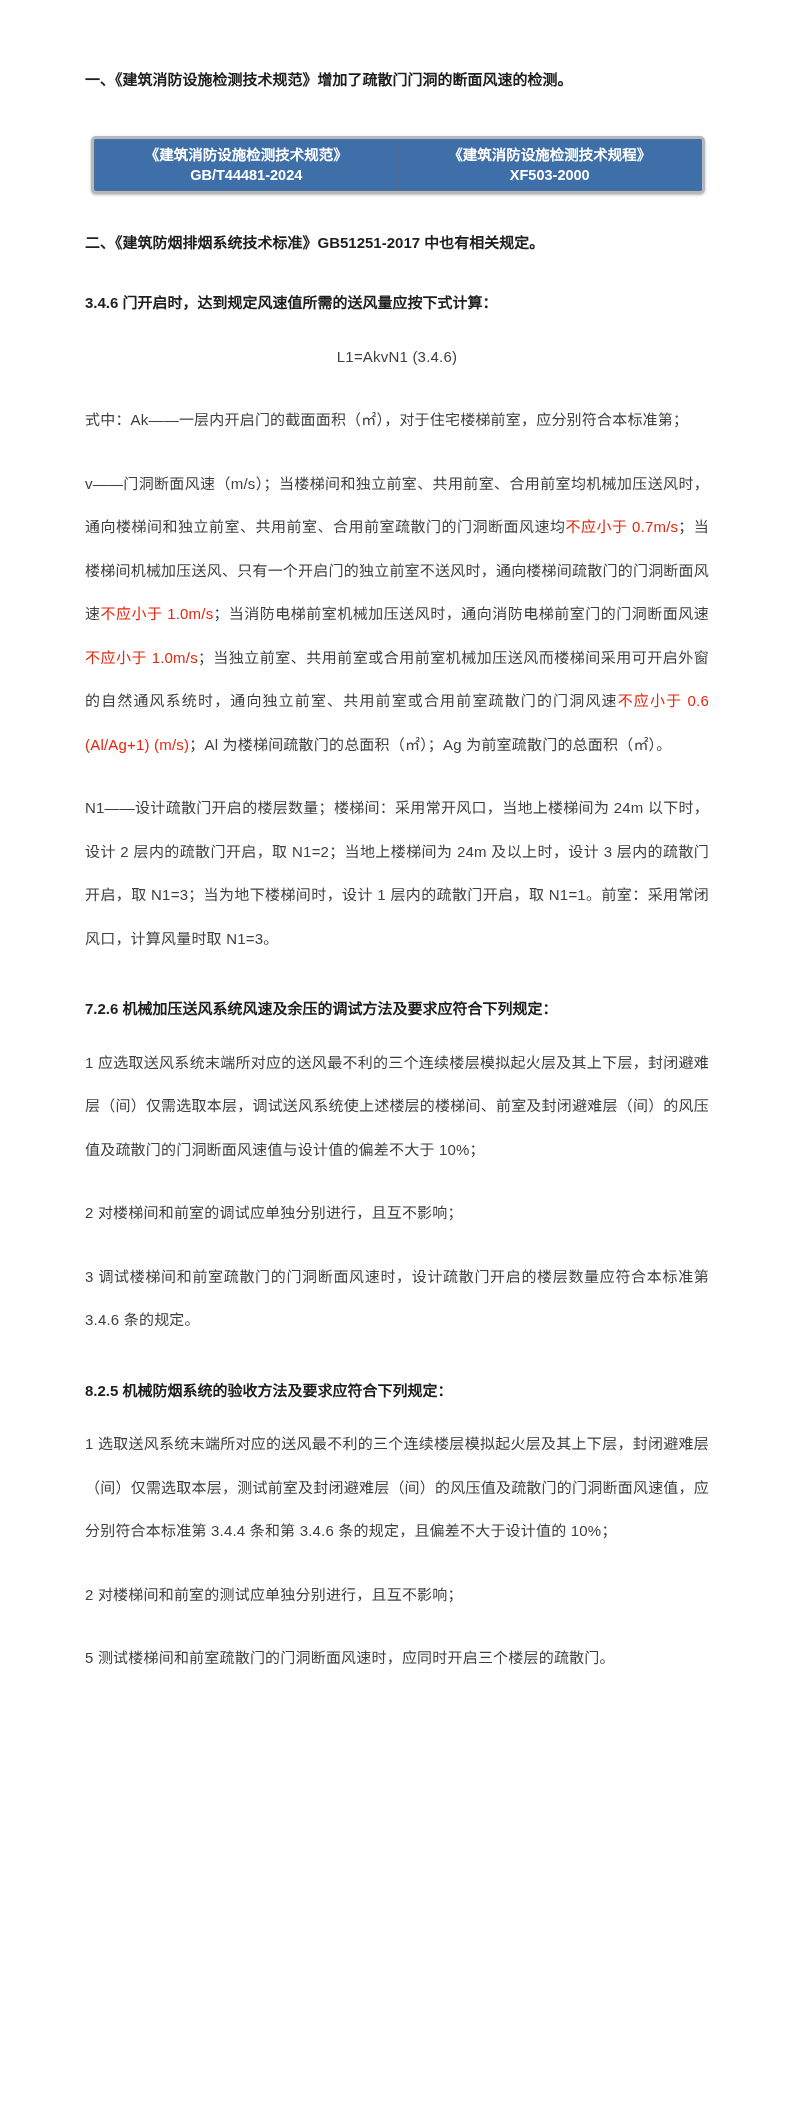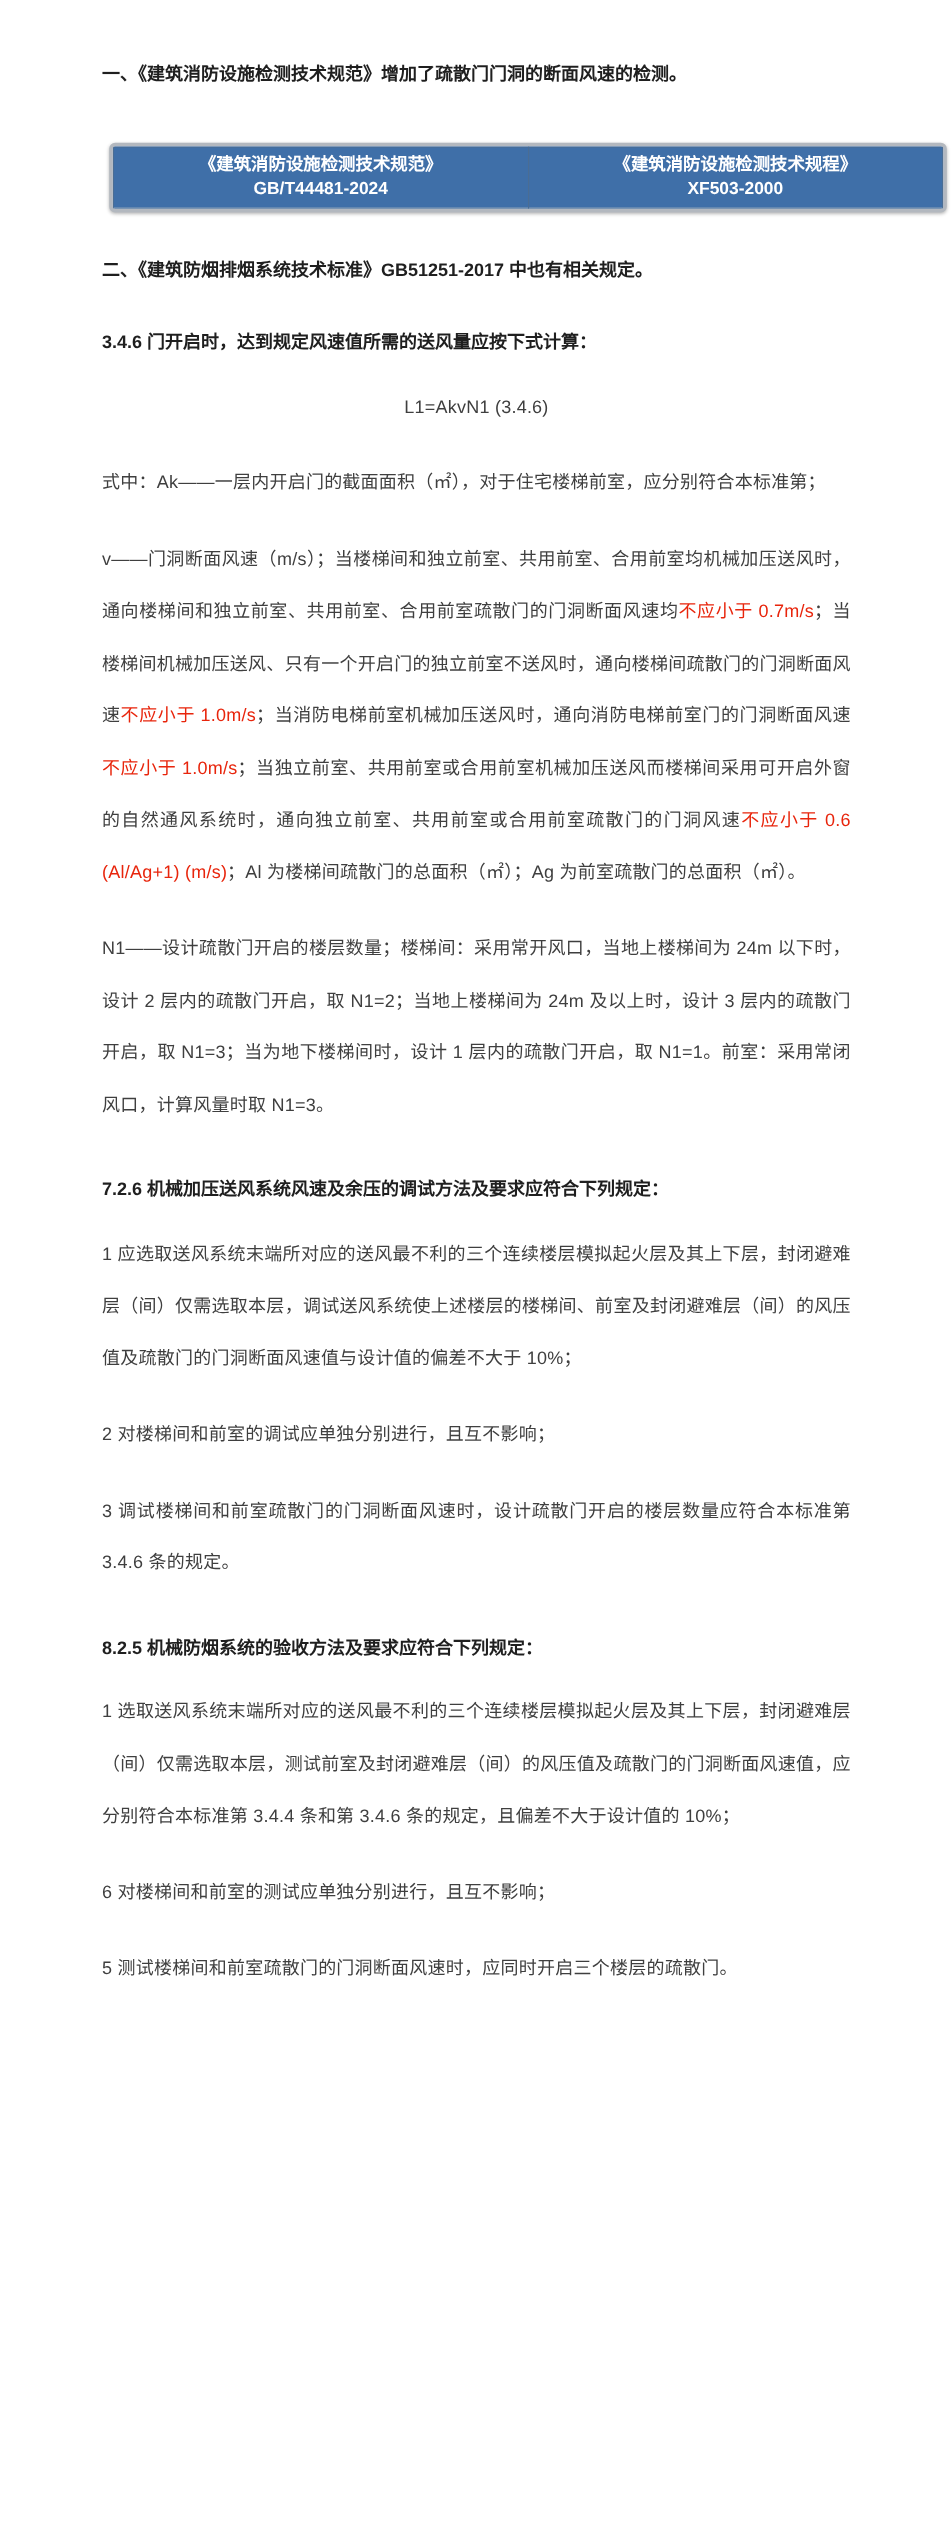--- a/index.html
+++ b/index.html
@@ -26,34 +26,34 @@
     overflow-x:hidden;
   }
   .h{
     font-size:15px;
     font-weight:bold;
     color:var(--heading);
     line-height:1.5;
     margin:38px 0 8px 0;
     text-align:justify;
   }
-  .h.first{margin-top:0;}
+  .h.first{margin-top:17px;}
   p.body-para{
     font-size:15px;
     line-height:2.9;
     margin:20px 0;
     text-align:justify;
     letter-spacing:.2px;
   }
   p.formula{text-align:center;}
   .red{color:var(--red);}
   
   .table-frame{
     margin:44px 0 14px 6px;
-    width:698px;
+    width:614px;
     border:3px solid var(--table-frame);
     border-radius:5px;
     box-shadow:0 1px 3px rgba(0,0,0,.28);
     background:var(--table-body-bg);
     overflow:hidden;
   }
   table.cmp{
     width:100%;
     border-collapse:collapse;
     table-layout:fixed;
@@ -108,14 +108,14 @@
 <p class="body-para"><span>v——门洞断面风速（m/s）；当楼梯间和独立前室、共用前室、合用前室均机械加压送风时，通向楼梯间和独立前室、共用前室、合用前室疏散门的门洞断面风速均</span><span class="red">不应小于 0.7m/s</span><span>；当楼梯间机械加压送风、只有一个开启门的独立前室不送风时，通向楼梯间疏散门的门洞断面风速</span><span class="red">不应小于 1.0m/s</span><span>；当消防电梯前室机械加压送风时，通向消防电梯前室门的门洞断面风速</span><span class="red">不应小于 1.0m/s</span><span>；当独立前室、共用前室或合用前室机械加压送风而楼梯间采用可开启外窗的自然通风系统时，通向独立前室、共用前室或合用前室疏散门的门洞风速</span><span class="red">不应小于 0.6 (Al/Ag+1) (m/s)</span><span>；Al 为楼梯间疏散门的总面积（㎡）；Ag 为前室疏散门的总面积（㎡）。</span></p>
 <p class="body-para">N1——设计疏散门开启的楼层数量；楼梯间：采用常开风口，当地上楼梯间为 24m 以下时，设计 2 层内的疏散门开启，取 N1=2；当地上楼梯间为 24m 及以上时，设计 3 层内的疏散门开启，取 N1=3；当为地下楼梯间时，设计 1 层内的疏散门开启，取 N1=1。前室：采用常闭风口，计算风量时取 N1=3。</p>
 
 <h3 class="h">7.2.6 机械加压送风系统风速及余压的调试方法及要求应符合下列规定：</h3>
 <p class="body-para">1 应选取送风系统末端所对应的送风最不利的三个连续楼层模拟起火层及其上下层，封闭避难层（间）仅需选取本层，调试送风系统使上述楼层的楼梯间、前室及封闭避难层（间）的风压值及疏散门的门洞断面风速值与设计值的偏差不大于 10%；</p>
 <p class="body-para">2 对楼梯间和前室的调试应单独分别进行，且互不影响；</p>
 <p class="body-para">3 调试楼梯间和前室疏散门的门洞断面风速时，设计疏散门开启的楼层数量应符合本标准第 3.4.6 条的规定。</p>
 
 <h3 class="h">8.2.5 机械防烟系统的验收方法及要求应符合下列规定：</h3>
 <p class="body-para">1 选取送风系统末端所对应的送风最不利的三个连续楼层模拟起火层及其上下层，封闭避难层（间）仅需选取本层，测试前室及封闭避难层（间）的风压值及疏散门的门洞断面风速值，应分别符合本标准第 3.4.4 条和第 3.4.6 条的规定，且偏差不大于设计值的 10%；</p>
-<p class="body-para">6 对楼梯间和前室的测试应单独分别进行，且互不影响；</p>
+<p class="body-para">2 对楼梯间和前室的测试应单独分别进行，且互不影响；</p>
 <p class="body-para">5 测试楼梯间和前室疏散门的门洞断面风速时，应同时开启三个楼层的疏散门。</p>
 
 </body></html>

